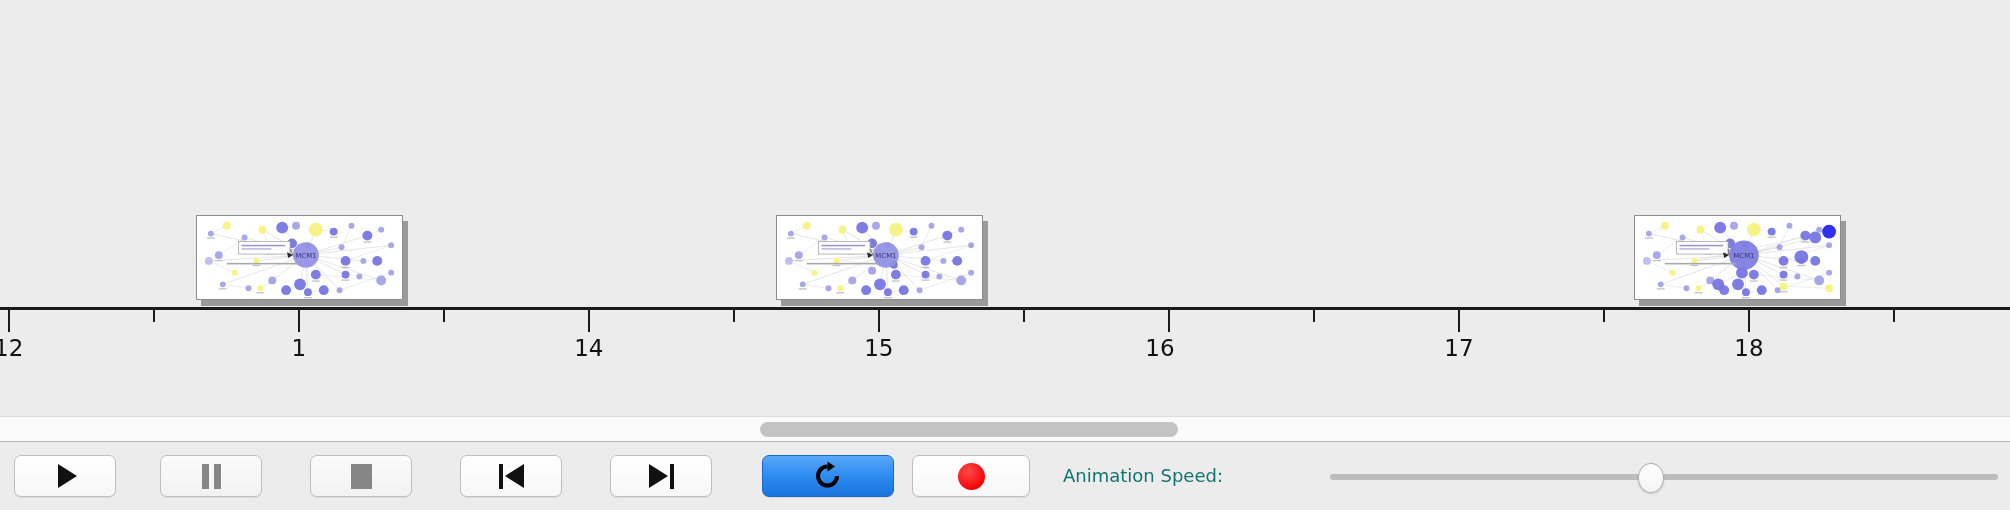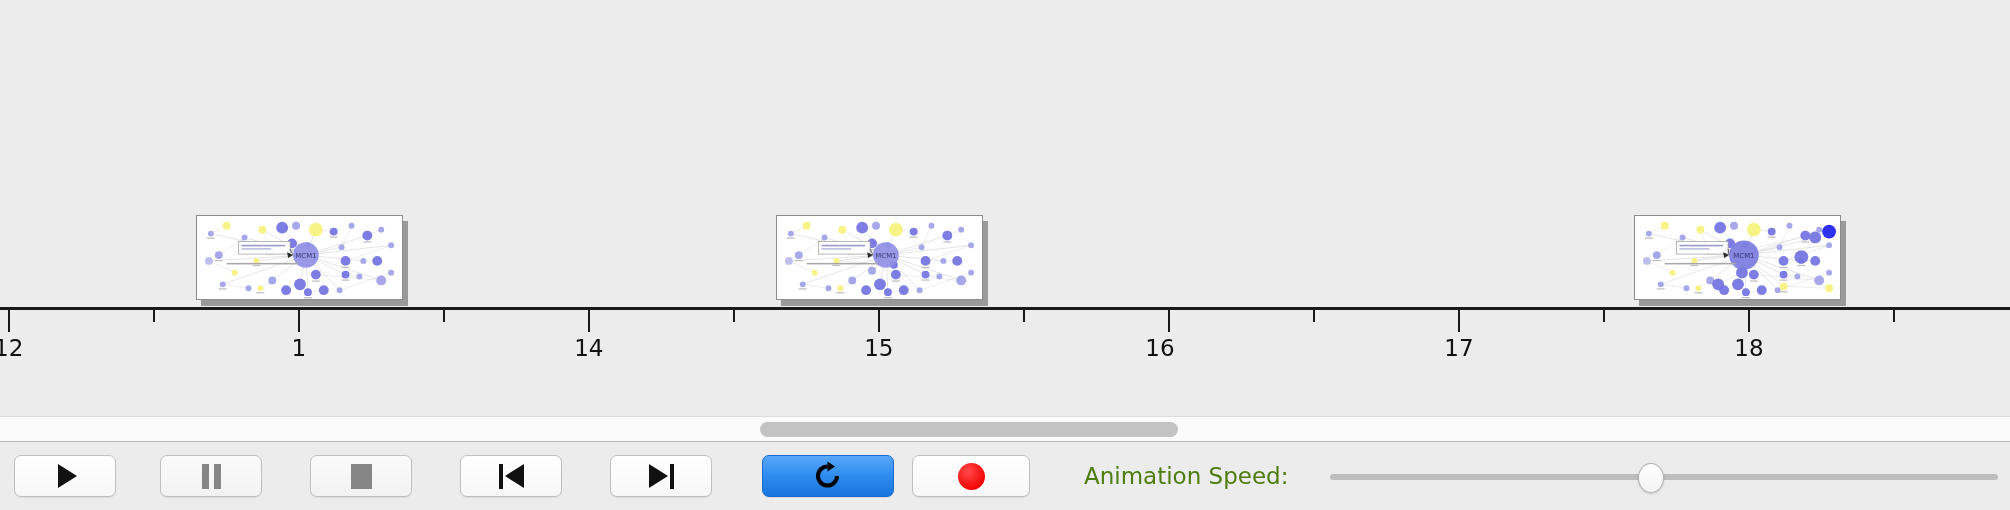--- a/index.html
+++ b/index.html
@@ -173,21 +173,21 @@
   .ico-next span.tri {
     position:absolute; left:0; top:0; width:0;height:0;
     border-left:19px solid #111;
     border-top:12.5px solid transparent;border-bottom:12.5px solid transparent;
   }
   .ico-record { width:27px; height:27px; border-radius:50%;
                 background:radial-gradient(circle at 38% 32%, #ff4a4a, #f40000 75%); }
 
   .speed-label {
     position:absolute; left:1063px; top:12px; height:42px; line-height:42px;
-    font-size:23px; color:#4d7c0f; white-space:nowrap;margin-left:21px;
+    font-size:18px; color:#0f766e; white-space:nowrap;
   }
   .slider { position:absolute; left:1330px; top:12px; width:668px; height:42px; }
   .slider-track {
     position:absolute; left:0; top:19px; width:668px; height:6px;
     border-radius:3px; background:#bdbdbd;
   }
   .slider-thumb {
     position:absolute; top:8px; width:26px; height:30px; border-radius:50%;
     background:linear-gradient(#ffffff,#f4f4f4);
     border:1px solid #b0b0b0; box-shadow:0 1px 2px rgba(0,0,0,.18);

